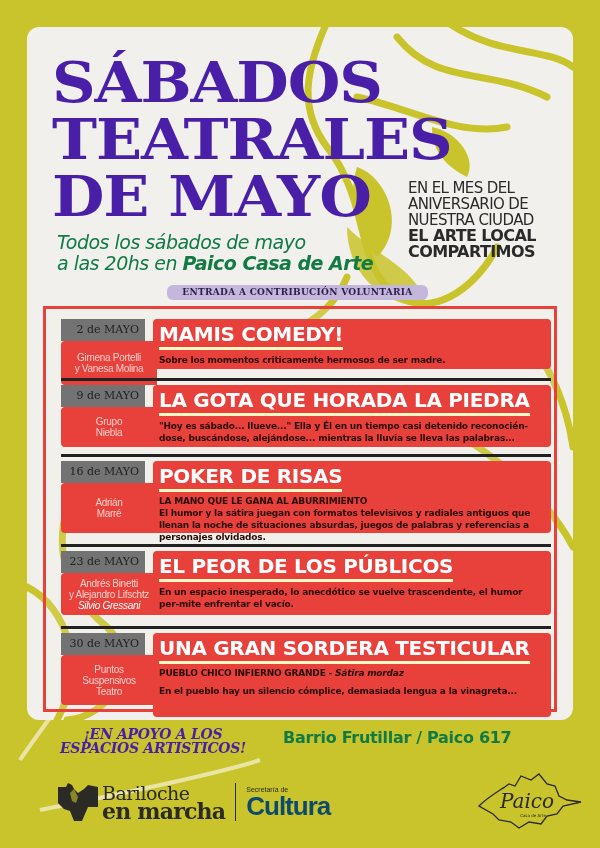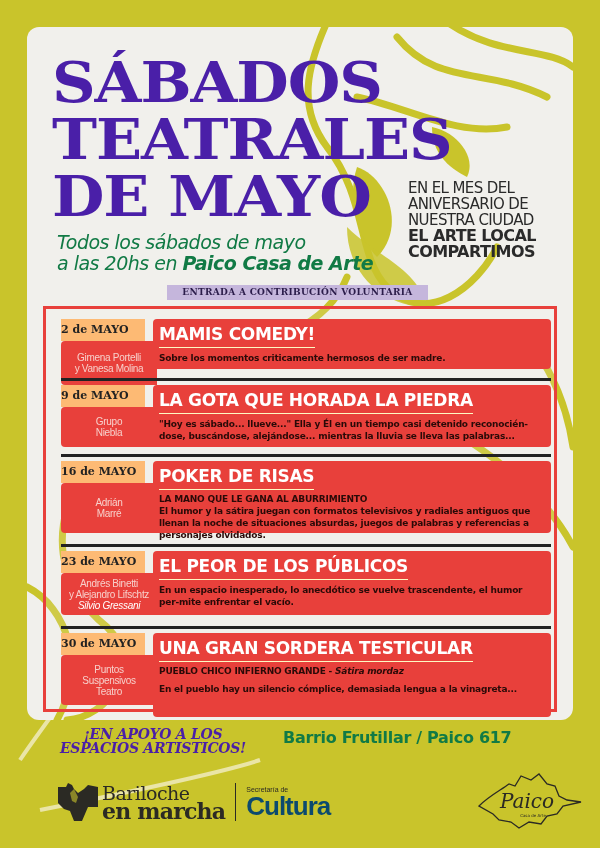--- a/index.html
+++ b/index.html
@@ -36,48 +36,48 @@
   .when {
     position: absolute; left: 57px; top: 232px;
     color: #117a45; font-size: 19px; line-height: 21px; font-style: italic;
     font-family: "DejaVu Sans", sans-serif; letter-spacing: -0.5px;
   }
   .when b { font-weight: bold; }
 
   .entrada {
     position: absolute; left: 167px; top: 285px; width: 261px; height: 15px;
     background: #c5b6dc; color: #2b1c4a; font-family: "DejaVu Serif", serif;
-    font-weight: bold; font-size: 9px; line-height: 15px; text-align: center; letter-spacing: 0.3px;
+    font-weight: bold; font-size: 9px; line-height: 15px; text-align: center; letter-spacing: 0.3px; border-radius: 6px;
   }
 
   .program {
     position: absolute; left: 43px; top: 306px; width: 514px; height: 406px;
     border: 3px solid #e8403b; background: rgba(241,240,236,0.15);
   }
   .event { position: absolute; left: 15px; width: 490px; }
   .event .date {
     position: absolute; left: 0; top: 0; width: 84px; height: 22px;
-    font-family: "DejaVu Serif", serif; font-weight: bold; font-size: 11px;
-    color: #222; text-align: left; padding-right: 6px; line-height: 22px; background: #fdba74;
+    font-family: "DejaVu Serif", serif; font-weight: normal; font-size: 11px;
+    color: #222; text-align: right; padding-right: 6px; line-height: 22px; background: #737373;
   }
   .event .pill-left {
     position: absolute; left: 0; top: 22px; width: 96px;
     background: #e8403b; border-radius: 4px 0 0 4px;
     color: #f7d0cb; font-size: 10px; line-height: 11px; text-align: center;
     display: flex; flex-direction: column; justify-content: center; letter-spacing: -0.3px;
   }
   .event .pill-left i { font-weight: normal; color: #fff; }
   .event .main {
     position: absolute; left: 92px; top: 0;
     background: #e8403b; border-radius: 4px; padding: 4px 8px 4px 6px;
   }
   .event .ttl {
-    color: #fff; font-weight: bold; font-size: 17px; line-height: 22px;
+    color: #fff; font-weight: bold; font-size: 20px; line-height: 22px;
     font-family: "DejaVu Sans", sans-serif; letter-spacing: -0.3px;
-    display: inline-block; border-bottom: 1px solid #fef9c3; padding-bottom: 2px; white-space: nowrap;
+    display: inline-block; border-bottom: 3px solid #fef9c3; padding-bottom: 2px; white-space: nowrap;
   }
   .event .desc {
     color: #2a0a08; font-weight: bold; font-size: 9px; line-height: 12px;
     font-family: "DejaVu Sans", sans-serif; margin-top: 4px; letter-spacing: -0.2px;
   }
   .event .desc i { font-style: italic; }
   .sep { position: absolute; left: 15px; width: 490px; height: 3px; background: #222; }
 
   .support {
     position: absolute; left: 60px; top: 727px; color: #4a1fa8;

